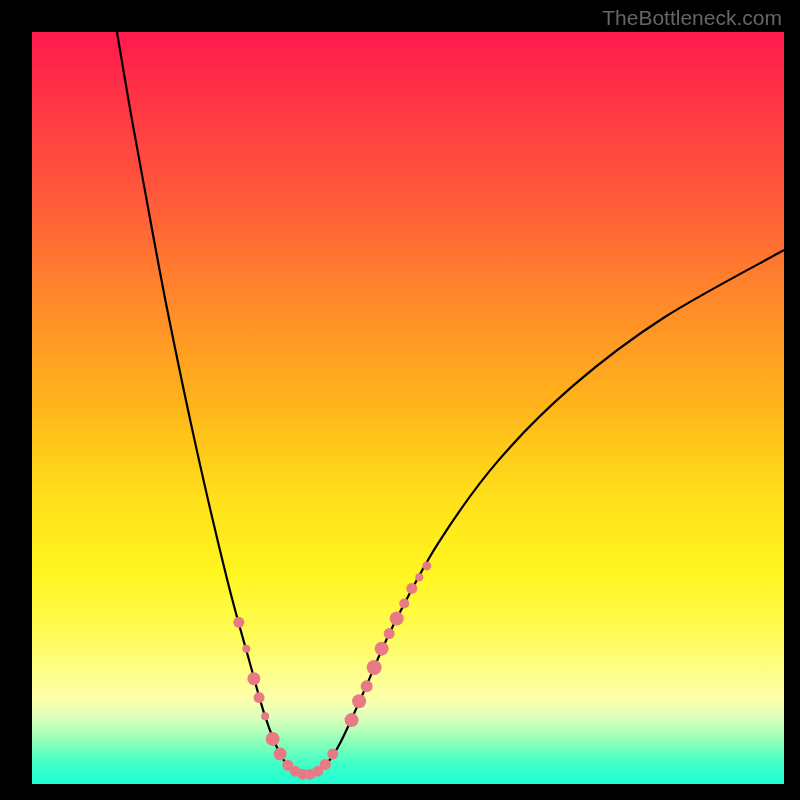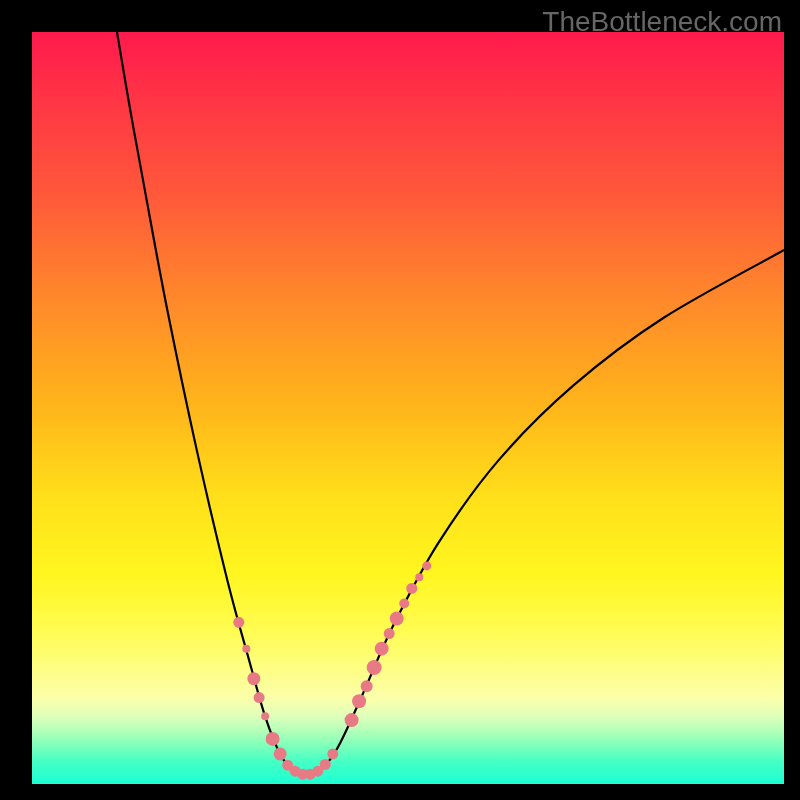--- a/index.html
+++ b/index.html
@@ -26,21 +26,21 @@
     #7cffbb 95%,
     #45ffc5 97%,
     #1cffd3 100%);
 }
 .watermark {
   position: absolute;
   top: 6px;
   right: 18px;
   color: #666;
   font-family: Arial, sans-serif;
-  font-size: 28px;
+  font-size: 21px;
   font-weight: 400;
 }
 svg.curve { position: absolute; left: 0; top: 0; width: 752px; height: 752px; }
 </style>
 </head>
 <body>
 <div class="container">
   <div class="plot-area">
     <svg class="curve" viewBox="0 0 752 752">
       <path id="vpath" d="M 84.976 0 C 87.10666666666667 12.533333333333323, 93.12266666666667 48.87999999999994, 97.76 75.19999999999993 C 102.39733333333334 101.51999999999992, 106.53333333333333 124.07999999999996, 112.8 157.91999999999996 C 119.06666666666666 191.75999999999996, 126.58666666666664 234.37333333333333, 135.35999999999999 278.24 C 144.13333333333333 322.1066666666667, 155.41333333333333 376, 165.44 421.12 C 175.46666666666667 466.24, 186.74666666666667 513.8666666666667, 195.52 548.96 C 204.29333333333335 584.0533333333334, 211.81333333333333 609.1199999999999, 218.07999999999998 631.68 C 224.34666666666664 654.24, 228.10666666666665 669.2800000000001, 233.12 684.32 C 238.13333333333335 699.36, 243.1466666666667 712.52, 248.16000000000003 721.92 C 253.17333333333335 731.3199999999999, 258.18666666666667 737.2106666666667, 263.2 740.72 C 268.2133333333333 744.2293333333333, 273.2266666666667 744.2293333333333, 278.24 742.976 C 283.25333333333333 741.7226666666667, 288.2666666666667 738.5893333333333, 293.28000000000003 733.2 C 298.29333333333335 727.8106666666667, 302.05333333333334 722.5466666666666, 308.32 710.64 C 314.58666666666664 698.7333333333333, 322.1066666666667 681.1866666666666, 330.88 661.76 C 339.6533333333333 642.3333333333334, 348.4266666666666 619.1466666666668, 360.96 594.08 C 373.49333333333334 569.0133333333333, 388.53333333333336 538.9333333333334, 406.08000000000004 511.36 C 423.6266666666667 483.7866666666667, 443.68 454.96, 466.24 428.64 C 488.8 402.32, 513.8666666666666 377.25333333333333, 541.4399999999999 353.44 C 569.0133333333333 329.62666666666667, 596.5866666666666 308.32, 631.68 285.76 C 666.7733333333333 263.2, 731.9466666666667 229.36000000000004, 752 218.08000000000004" fill="none" stroke="#000000" stroke-width="2.2"></path>

